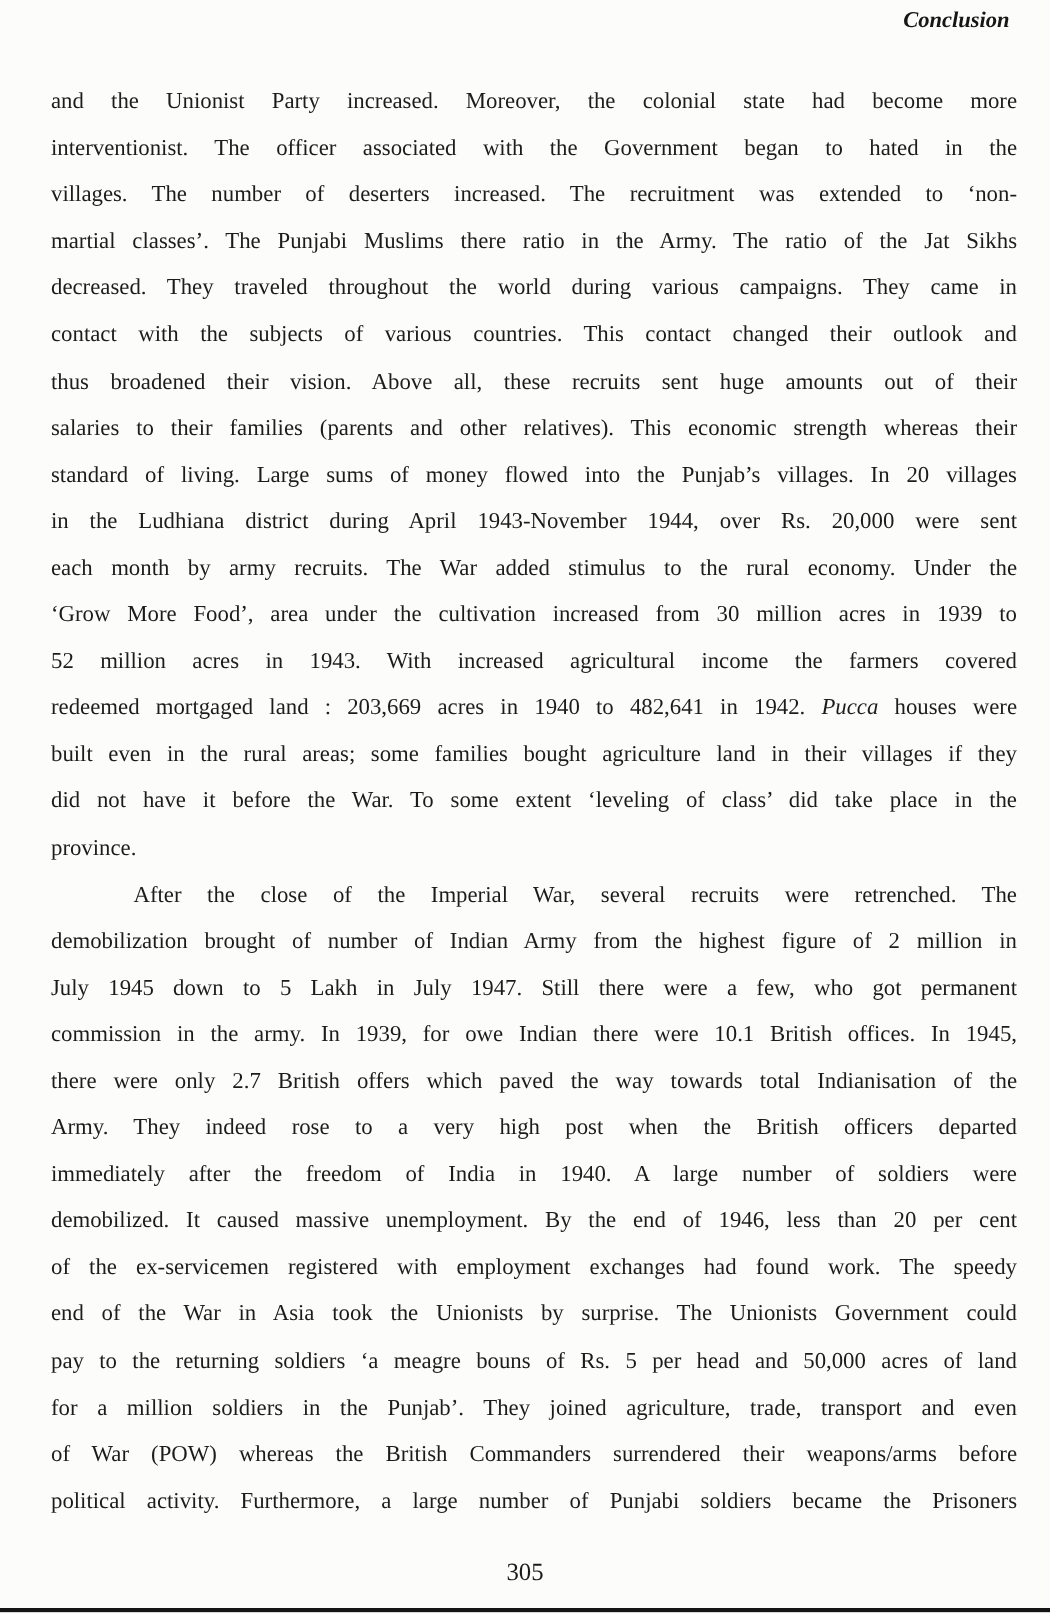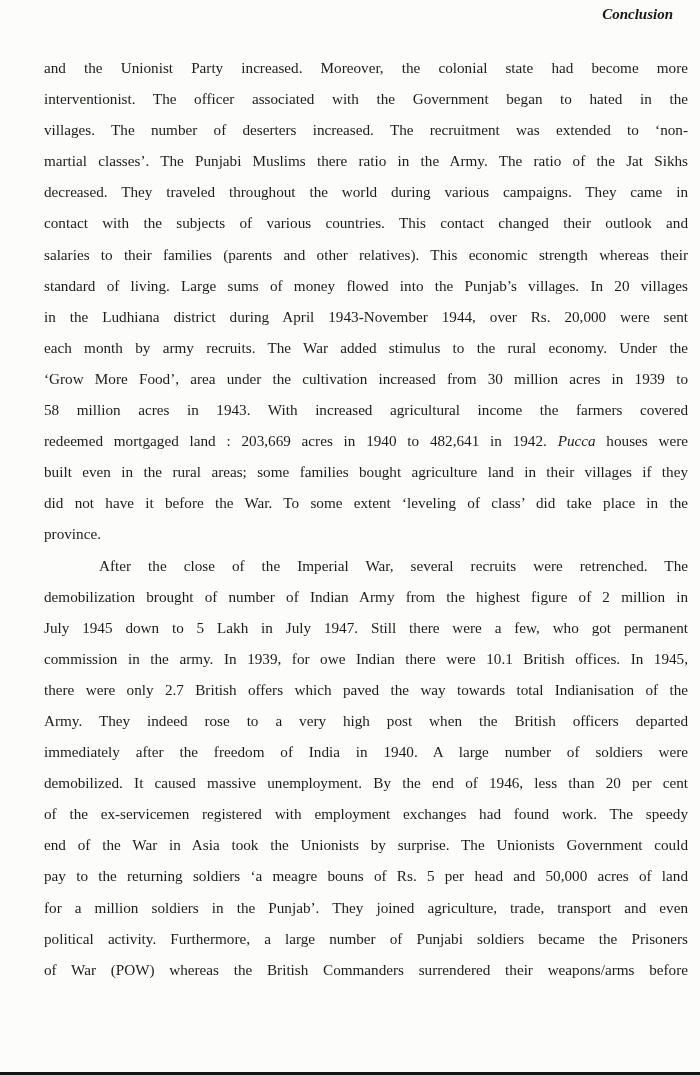--- a/index.html
+++ b/index.html
@@ -21,21 +21,21 @@
     top: 6px;
     right: 27px;
     font-size: 15px;
     font-weight: bold;
     font-style: italic;
     color: #161616;
   }
   .body-text {
     position: absolute;
     top: 52px;
-    left: 44px;
+    left: 34px;
     width: 644px;
     font-size: 15.2px;
   }
   .para { margin: 0; }
   .line {
     line-height: 31.1px;
     height: 31.1px;
     white-space: normal;
     text-align: justify;
     text-align-last: justify;
@@ -73,44 +73,46 @@
   <div class="running-header">Conclusion</div>
 
   <div class="body-text">
       <div class="para">
         <div class="line">and the Unionist Party increased. Moreover, the colonial state had become more</div>
         <div class="line">interventionist. The officer associated with the Government began to hated in the</div>
         <div class="line">villages. The number of deserters increased. The recruitment was extended to ‘non-</div>
         <div class="line">martial classes’. The Punjabi Muslims there ratio in the Army. The ratio of the Jat Sikhs</div>
         <div class="line">decreased. They traveled throughout the world during various campaigns. They came in</div>
         <div class="line">contact with the subjects of various countries. This contact changed their outlook and</div>
+        <div class="line">thus broadened their vision. Above all, these recruits sent huge amounts out of their</div>
         <div class="line">salaries to their families (parents and other relatives). This economic strength whereas their</div>
         <div class="line">standard of living. Large sums of money flowed into the Punjab’s villages. In 20 villages</div>
         <div class="line">in the Ludhiana district during April 1943-November 1944, over Rs. 20,000 were sent</div>
         <div class="line">each month by army recruits. The War added stimulus to the rural economy. Under the</div>
         <div class="line">‘Grow More Food’, area under the cultivation increased from 30 million acres in 1939 to</div>
-        <div class="line">58 million acres in 1943. With increased agricultural income the farmers covered</div>
+        <div class="line">52 million acres in 1943. With increased agricultural income the farmers covered</div>
         <div class="line">redeemed mortgaged land : 203,669 acres in 1940 to 482,641 in 1942. <i>Pucca</i> houses were</div>
         <div class="line">built even in the rural areas; some families bought agriculture land in their villages if they</div>
         <div class="line">did not have it before the War. To some extent ‘leveling of class’ did take place in the</div>
         <div class="line lastline">province.</div>
       </div>
       <div class="para">
         <div class="line indent">After the close of the Imperial War, several recruits were retrenched. The</div>
         <div class="line">demobilization brought of number of Indian Army from the highest figure of 2 million in</div>
         <div class="line">July 1945 down to 5 Lakh in July 1947. Still there were a few, who got permanent</div>
         <div class="line">commission in the army. In 1939, for owe Indian there were 10.1 British offices. In 1945,</div>
         <div class="line">there were only 2.7 British offers which paved the way towards total Indianisation of the</div>
         <div class="line">Army. They indeed rose to a very high post when the British officers departed</div>
         <div class="line">immediately after the freedom of India in 1940. A large number of soldiers were</div>
         <div class="line">demobilized. It caused massive unemployment. By the end of 1946, less than 20 per cent</div>
         <div class="line">of the ex-servicemen registered with employment exchanges had found work. The speedy</div>
         <div class="line">end of the War in Asia took the Unionists by surprise. The Unionists Government could</div>
         <div class="line">pay to the returning soldiers ‘a meagre bouns of Rs. 5 per head and 50,000 acres of land</div>
         <div class="line">for a million soldiers in the Punjab’. They joined agriculture, trade, transport and even</div>
+        <div class="line">of War (POW) whereas the British Commanders surrendered their weapons/arms before</div>
         <div class="line">political activity. Furthermore, a large number of Punjabi soldiers became the Prisoners</div>
-        <div class="line">of War (POW) whereas the British Commanders surrendered their weapons/arms before</div>
       </div>
     </div>
 
+  <div class="page-number">305</div>
 
   <div class="scan-edge"></div>
 </div>
 
 </body></html>

